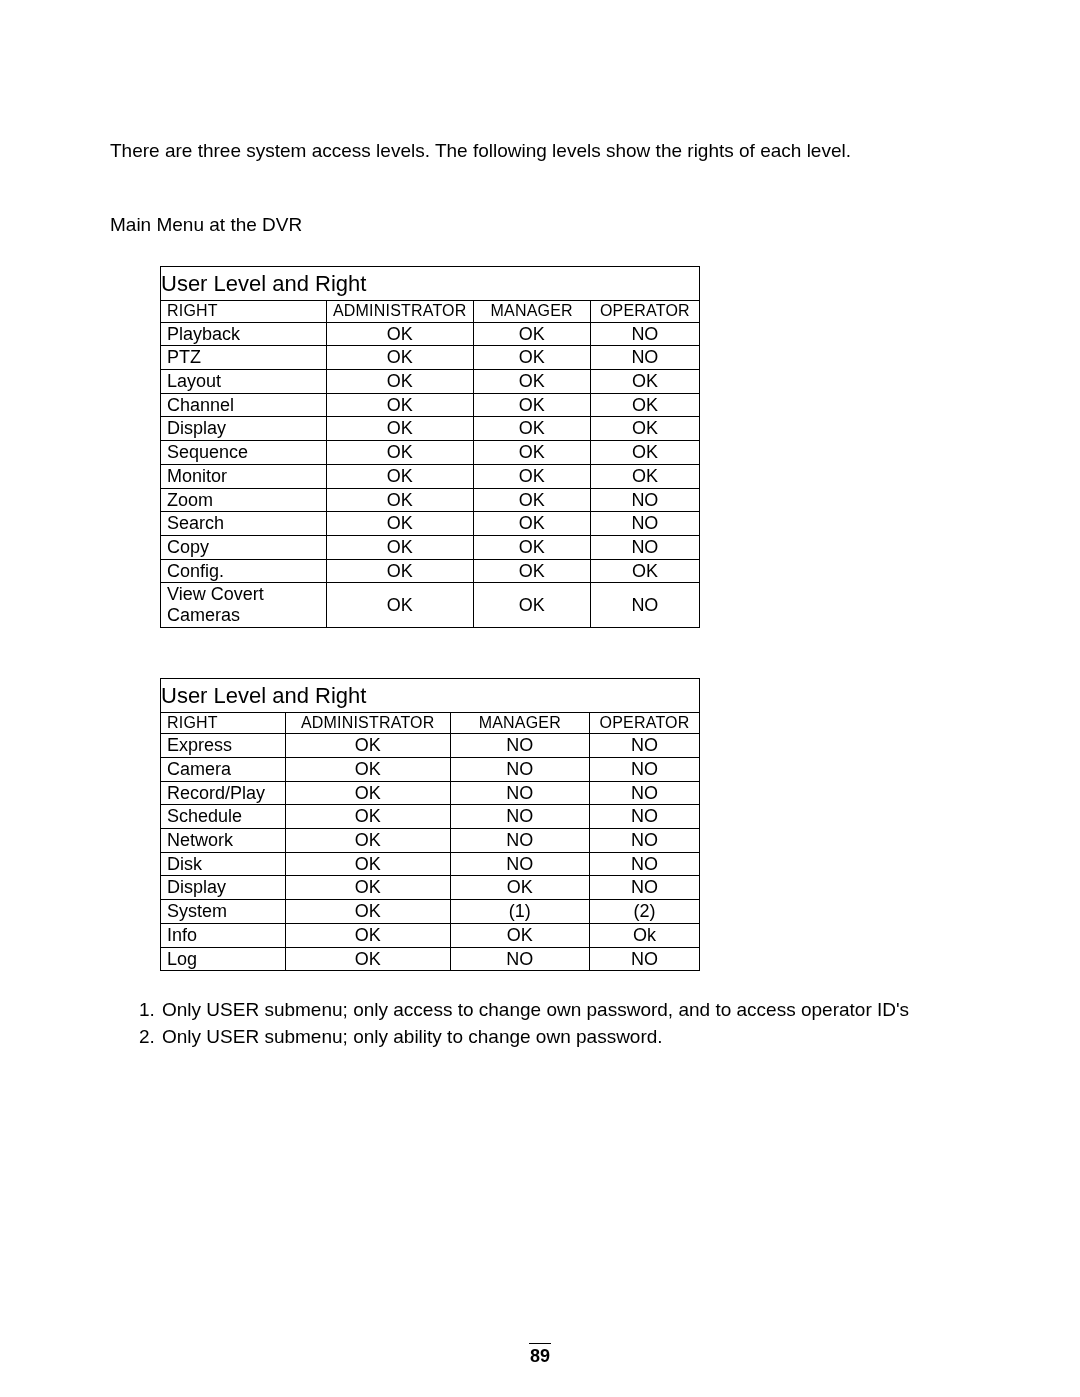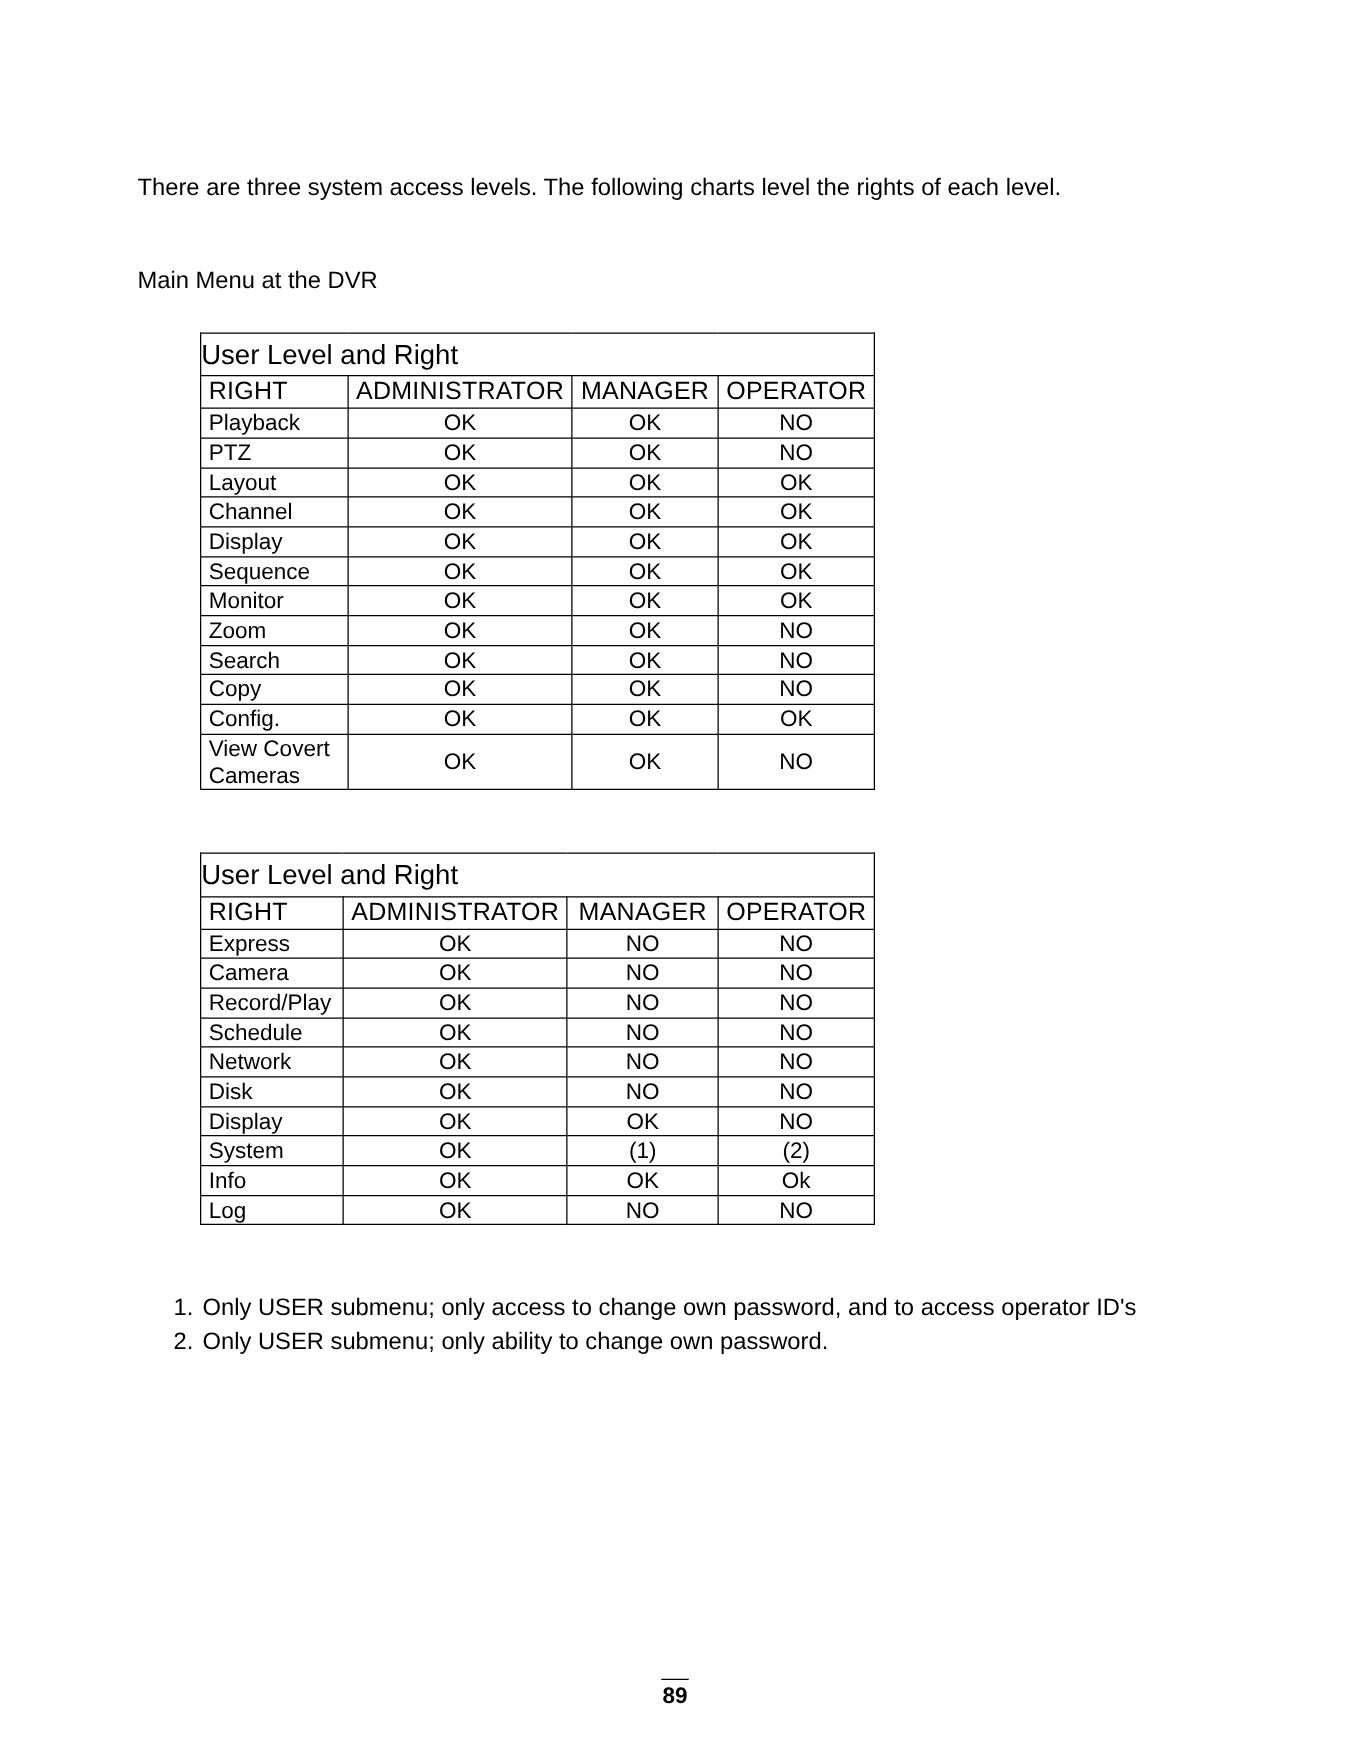--- a/index.html
+++ b/index.html
@@ -39,41 +39,41 @@
     font-weight: normal;
     line-height: 1.15;
     vertical-align: middle;
   }
   table.rights .title-row td {
     text-align: left;
     font-size: 22px;
     padding: 4px 0 4px 0;
   }
   table.rights .head-row td {
-    font-size: 20px;
+    font-size: 16px;
     letter-spacing: 0.2px;
   }
   table.rights td.c { text-align: center; }
   table.rights td.l { text-align: left; }
 
   
   .t1 col.c0 { width: 175px; }
   .t1 col.c1 { width: 135px; }
   .t1 col.c2 { width: 120px; }
   .t1 col.c3 { width: 110px; }
 
   
   .t2 col.c0 { width: 125px; }
   .t2 col.c1 { width: 165px; }
   .t2 col.c2 { width: 140px; }
   .t2 col.c3 { width: 110px; }
 
   ol.notes {
     font-size: 19px;
-    margin: 56px 0 0 0;
+    margin: 28px 0 0 0;
     padding-left: 50px;
   }
   ol.notes li {
     margin-bottom: 5px;
     padding-left: 2px;
   }
 
   .page-number {
     position: absolute;
     left: 0; right: 0;
@@ -87,21 +87,21 @@
     border-top: 1.5px solid #000;
     min-width: 22px;
     padding-top: 2px;
   }
 </style>
 </head>
 <body>
 
 <div class="page">
 
-  <div class="intro">There are three system access levels. The following charts level the rights of each level.</div>
+  <div class="intro">There are three system access levels. The following levels show the rights of each level.</div>
 
   <div class="section-heading">Main Menu at the DVR</div>
 
   <table class="rights t1">
     <colgroup>
         <col class="c0">
         <col class="c1">
         <col class="c2">
         <col class="c3">
       </colgroup>

